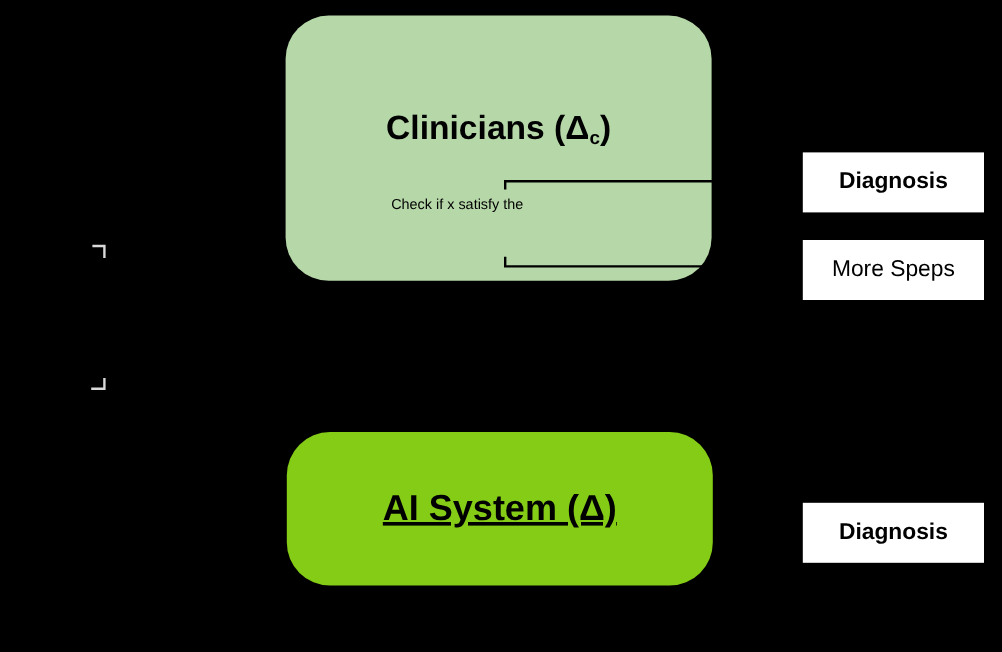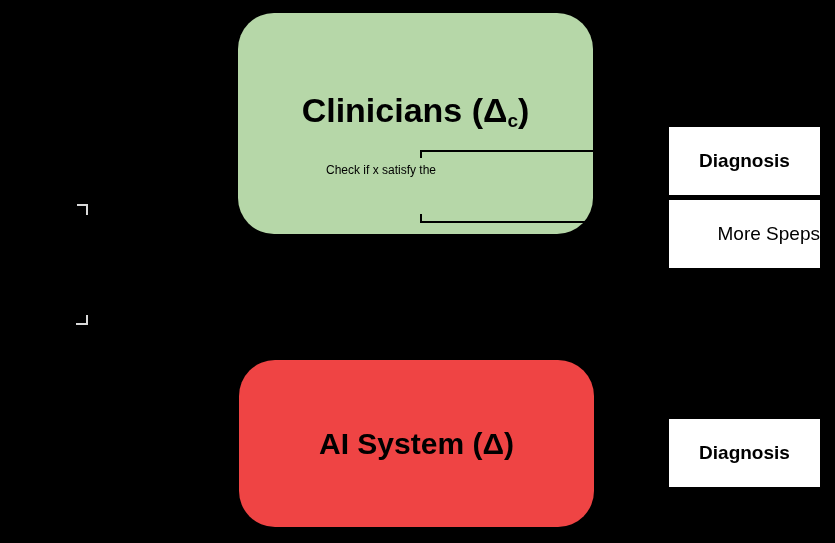--- a/index.html
+++ b/index.html
@@ -26,33 +26,34 @@
     box-sizing: border-box;
   }
   .node-clinicians {
     left: 238px; top: 13px;
     width: 355px; height: 221px;
     background: #b6d7a8;
     border-radius: 36px;
   }
   .node-ai {
     left: 239px; top: 360px;
-    width: 355px; height: 167px;
-    background: #ef4444;
+    width: 355px; height: 128px;
+    background: #84cc16;
     border-radius: 36px;
     display: flex;
     align-items: center;
     justify-content: center;
+    text-decoration: underline;
   }
   .node-title {
     position: absolute;
     left: 0; top: 80px;
     width: 100%;
     text-align: center;
-    font-size: 34px;
+    font-size: 28px;
     font-weight: bold;
     line-height: 1;
     white-space: nowrap;
   }
   .node-title sub {
     font-size: 0.56em;
     vertical-align: baseline;
     position: relative;
     top: 0.28em;
     line-height: 0;
@@ -82,31 +83,31 @@
     fill: none;
   }
   .bracket {
     stroke: #d9d9d9;
     stroke-width: 2;
     fill: none;
   }
   .outbox {
     position: absolute;
     left: 669px;
-    width: 151px; height: 68px;
+    width: 151px; height: 50px;
     background: #ffffff;
     display: flex;
     align-items: center;
     justify-content: center;
     font-size: 19px;
     white-space: nowrap;
   }
   .outbox.bold { font-weight: bold; }
   .out-diag-top    { top: 127px; }
-  .out-more-steps  { top: 200px; justify-content: flex-end; }
+  .out-more-steps  { top: 200px; }
   .out-diag-bottom { top: 419px; }
 </style>
 </head>
 <body>
 
 <div class="canvas">
 
   <div class="node node-clinicians">
     <div class="node-title">
       <span>Clinicians (Δ</span><sub>c</sub><span>)</span>

